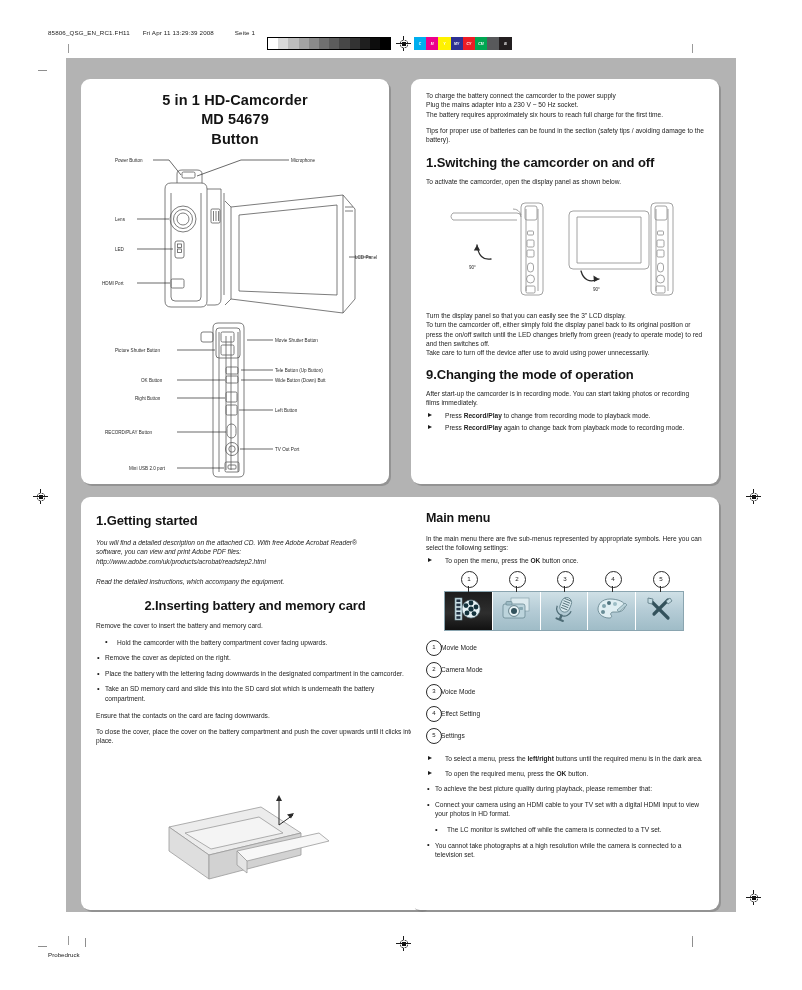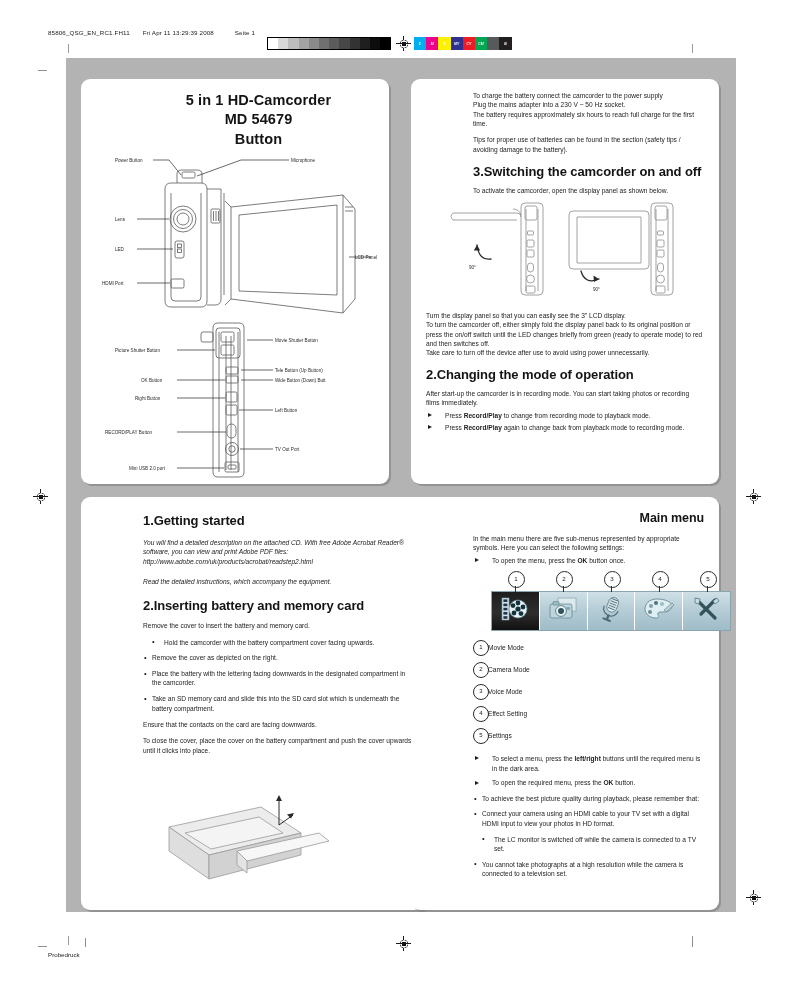--- a/index.html
+++ b/index.html
@@ -88,21 +88,20 @@
     width: 670px; height: 854px;
     background: #b3b3b3;
   }
 
   
   .panel {
     position: absolute;
     background: #ffffff;
     border-radius: 9px;
     box-sizing: border-box;
-    padding-left: 47px;
   }
   .panel.shadowed { box-shadow: 2px 2px 0 rgba(120,120,120,.55); }
 
   
   #panel-product  { left: 81px;  top: 79px;  width: 308px; height: 405px; }
   #panel-charging { left: 411px; top: 79px;  width: 308px; height: 405px; }
   #panel-start    { left: 81px;  top: 497px; width: 348px; height: 413px; }
   #panel-menu     { left: 411px; top: 497px; width: 308px; height: 413px; }
 
   .pad { padding: 12px 15px 0 15px; }
@@ -117,21 +116,21 @@
     line-height: 1.33;
     letter-spacing: .1px;
   }
   h2.sec {
     margin: 0 0 7px 0;
     font-size: 13px;
     font-weight: 700;
     color: #141414;
     letter-spacing: -.1px;
   }
-  h2.sec.centered { text-align: right; font-size: 12.5px; margin-bottom: 9px;}
+  h2.sec.centered { text-align: left; font-size: 12.5px; margin-bottom: 9px;}
   p.body {
     margin: 0 0 7px 0;
     font-size: 6.6px;
     line-height: 1.42;
     color: #1c1c1c;
   }
   p.body.tight { margin-bottom: 3px; }
   p.body.ital { font-style: italic; }
   .nb { margin-bottom: 0 !important; }
 
@@ -410,21 +409,21 @@
     </svg>
   </div>
 
   <div class="panel shadowed" id="panel-charging">
     <div class="pad">
       <p class="body tight nb">To charge the battery connect the camcorder to the power supply</p>
       <p class="body tight nb">Plug the mains adapter into a 230 V ~ 50 Hz socket.</p>
       <p class="body">The battery requires approximately six hours to reach full charge for the first time.</p>
       <p class="body" style="margin-bottom:10px;">Tips for proper use of batteries can be found in the section (safety tips / avoiding damage to the battery).</p>
 
-      <h2 class="sec">3.Switching the camcorder on and off</h2>
+      <h2 class="sec">1.Switching the camcorder on and off</h2>
       <p class="body">To activate the camcorder, open the display panel as shown below.</p>
     </div>
 
     <svg class="art" style="left:22px; top:114px;" width="270" height="112" viewBox="0 0 270 112">
       <g fill="none" stroke="#8c8c8c" stroke-width="0.8">
 
         <path d="M88 14 L88 98 Q88 102 92 102 L106 102 Q110 102 110 98 L110 14 Q110 10 106 10 L92 10 Q88 10 88 14 Z"></path>
         <path d="M93 16 L93 98 M105 16 L105 98"></path>
         <rect x="92" y="13" width="12" height="14" rx="2"></rect>
         <rect x="94.5" y="38" width="6" height="4" rx="1"></rect>
@@ -462,42 +461,42 @@
       </g>
       <text class="lblt" x="36" y="76">90°</text>
       <text class="lblt" x="160" y="98">90°</text>
     </svg>
 
     <div style="position:absolute; left:15px; top:232px; width:278px;">
       <p class="body tight nb">Turn the display panel so that you can easily see the 3" LCD display.</p>
       <p class="body tight nb">To turn the camcorder off, either simply fold the display panel back to its original position or press the on/off switch until the LED changes briefly from green (ready to operate mode) to red and then switches off.</p>
       <p class="body" style="margin-bottom:9px;">Take care to turn off the device after use to avoid using power unnecessarily.</p>
 
-      <h2 class="sec">2.Changing the mode of operation</h2>
+      <h2 class="sec">9.Changing the mode of operation</h2>
       <p class="body tight">After start-up the camcorder is in recording mode. You can start taking photos or recording films immediately.</p>
       <ul class="arrows">
         <li>
           <span>Press </span><b class="k">Record/Play</b><span> to change from recording mode to playback mode.</span>
         </li>
         <li>
           <span>Press </span><b class="k">Record/Play</b><span> again to change back from playback mode to recording mode.</span>
         </li>
       </ul>
     </div>
   </div>
 
   <div class="panel shadowed" id="panel-start">
     <div class="pad" style="padding-top:16px;">
       <h2 class="sec" style="margin-bottom:10px;">1.Getting started</h2>
       <p class="body ital tight nb">You will find a detailed description on the attached CD. With free Adobe Acrobat Reader®</p>
       <p class="body ital tight nb">software, you can view and print Adobe PDF files:</p>
       <p class="body ital" style="margin-bottom:11px;">http://www.adobe.com/uk/products/acrobat/readstep2.html</p>
       <p class="body ital" style="margin-bottom:12px;">Read the detailed instructions, which accompany the equipment.</p>
 
-      <h2 class="sec" style="margin-bottom:8px;">2.Inserting battery and memory card</h2>
+      <h2 class="sec" style="margin-bottom:8px;text-align:center;">2.Inserting battery and memory card</h2>
       <p class="body">Remove the cover to insert the battery and memory card.</p>
 
       <ul class="dots">
         <li class="wide" style="margin-bottom:6px;">Hold the camcorder with the battery compartment cover facing upwards.</li>
         <li class="indent2" style="margin-bottom:6px;">Remove the cover as depicted on the right.</li>
         <li class="indent2" style="margin-bottom:6px;">Place the battery with the lettering facing downwards in the designated compartment in the camcorder.</li>
         <li class="indent2" style="margin-bottom:7px;">Take an SD memory card and slide this into the SD card slot which is underneath the battery compartment.</li>
       </ul>
 
       <p class="body">Ensure that the contacts on the card are facing downwards.</p>

